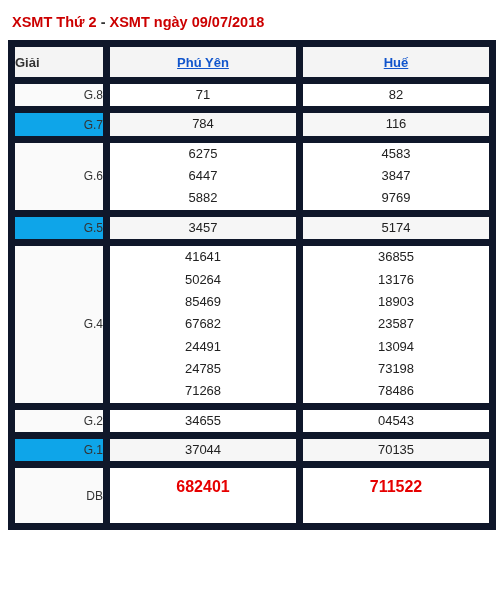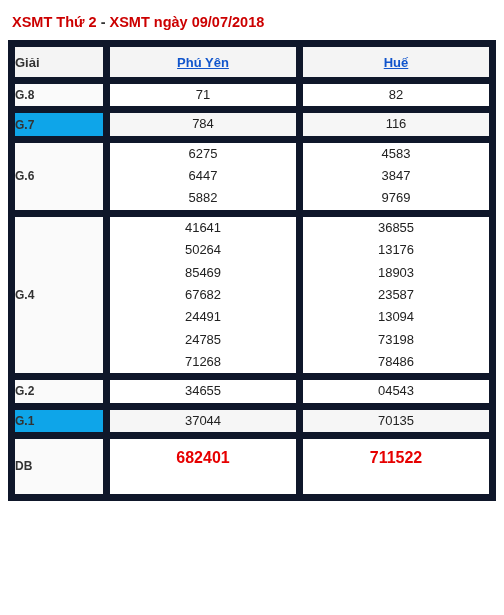--- a/index.html
+++ b/index.html
@@ -67,24 +67,23 @@
     text-decoration: underline;
     font-weight: bold;
     font-size: 13px;
   }
   td.prize-label {
     width: 88px;
     background: #fafafa;
     font-size: 12px;
     color: #333333;
     padding-left: 10px;
-    text-align: left;
+    text-align: right;
     vertical-align: top;
     padding-top: 9px;
-    font-weight: bold;
   }
   td.numbers {
     text-align: center;
     font-size: 13px;
     color: #222222;
     padding: 4px 0 6px 0;
     line-height: 1.72;
   }
   td.numbers .num {
     display: block;
@@ -153,20 +152,29 @@
           <span class="num">6447</span>
           <span class="num">5882</span>
         </td>
         <td class="numbers">
           <span class="num">4583</span>
           <span class="num">3847</span>
           <span class="num">9769</span>
         </td>
       </tr>
 
+      <tr class="alt">
+        <td class="prize-label">G.5</td>
+        <td class="numbers">
+            <span class="num">3457</span>
+          </td>
+        <td class="numbers">
+            <span class="num">5174</span>
+          </td>
+      </tr>
 
       <tr>
         <td class="prize-label">G.4</td>
         <td class="numbers">
           <span class="num">41641</span>
           <span class="num">50264</span>
           <span class="num">85469</span>
           <span class="num">67682</span>
           <span class="num">24491</span>
           <span class="num">24785</span>

